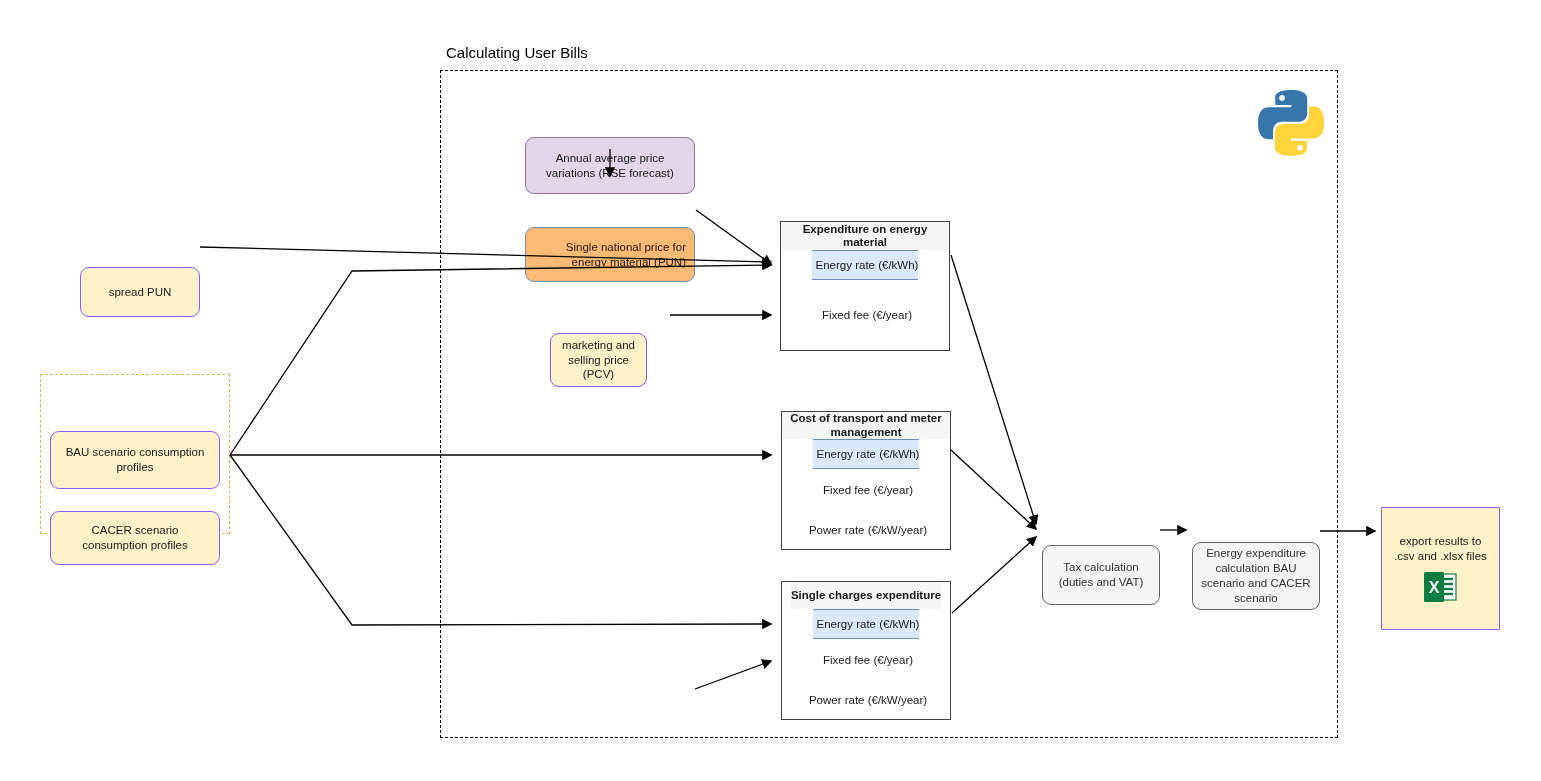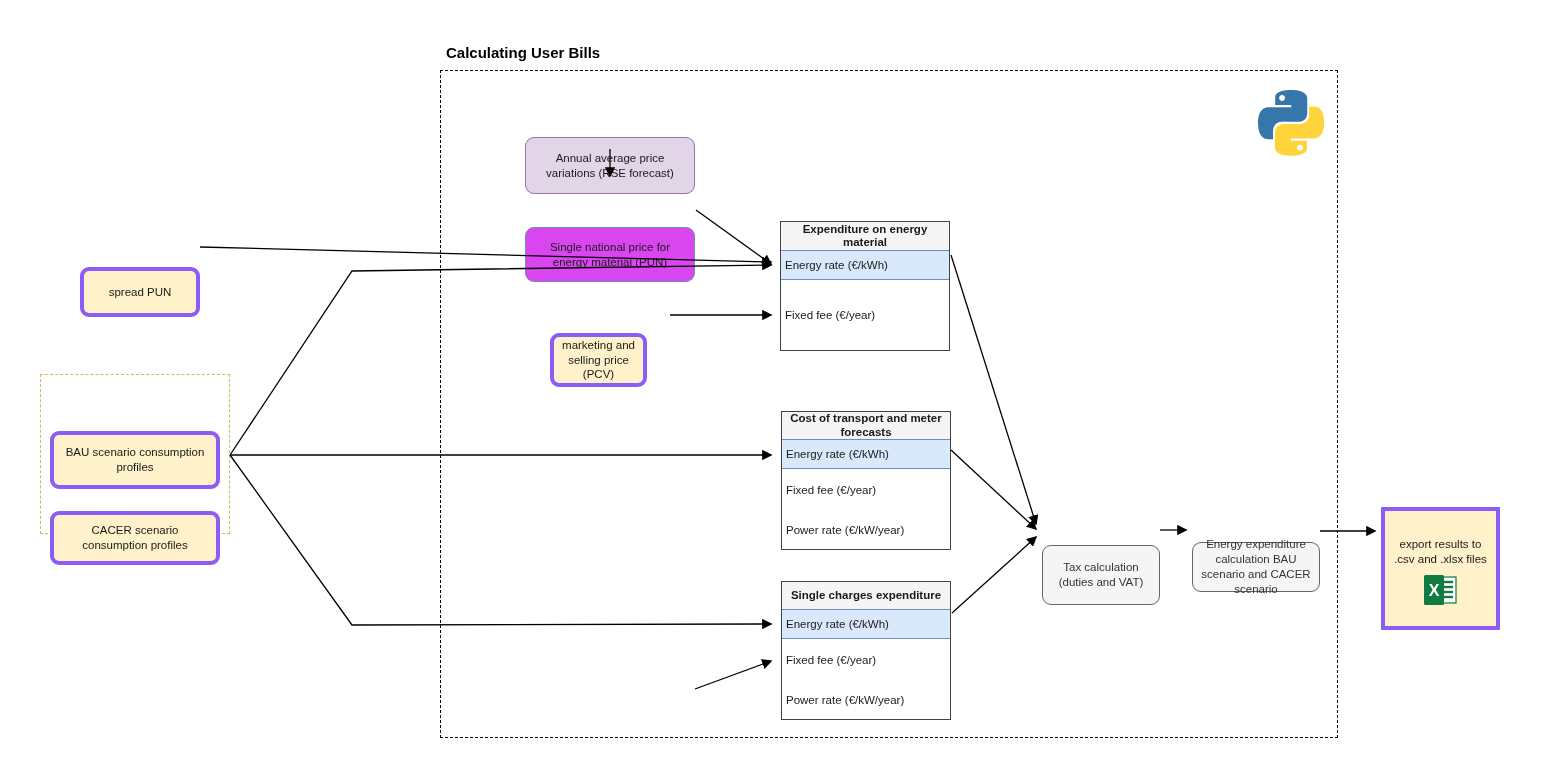--- a/index.html
+++ b/index.html
@@ -1,44 +1,44 @@
 <!DOCTYPE html>
 <html><head>
 <meta charset="utf-8">
 <style>
   html,body{margin:0;padding:0;background:#ffffff;}
   .canvas{
     position:relative;width:1541px;height:781px;background:#ffffff;
     font-family:"Liberation Sans",sans-serif;overflow:hidden;
   }
   .title{
-    position:absolute;left:446px;top:44px;font-size:15px;font-weight:bold;color:#000;text-align:right;
+    position:absolute;left:446px;top:44px;font-size:15px;font-weight:normal;color:#000;text-align:right;
   }
   .boundary{
     position:absolute;left:440px;top:70px;width:898px;height:668px;
     border:1.6px dashed #000;box-sizing:border-box;z-index:0;
   }
   .group-dashed{
     position:absolute;left:40px;top:374px;width:190px;height:160px;
     border:1.6px dashed #D6B656;box-sizing:border-box;z-index:1;
   }
   .node{
     position:absolute;z-index:2;display:flex;align-items:center;justify-content:center;
     text-align:center;font-size:11.5px;line-height:1.3;color:#1a1a1a;
     box-sizing:border-box;padding:4px 8px;border-radius:9px;margin-top:45px;
   }
   .purple{background:#E1D5E7;border:1px solid #9673A6;}
-  .blue{background:#d946ef;border:1px solid #6C8EBF;}
-  .yellow{background:#FFF1C9;border:4px solid #8b5cf6;}
+  .blue{background:#fdba74;border:1px solid #6C8EBF;text-align:right;}
+  .yellow{background:#FFF1C9;border:1px solid #8b5cf6;}
   .gray{background:#F5F5F5;border:1px solid #666666;color:#333;}
   .export{border-radius:1px;flex-direction:column;gap:8px;padding-top:26px;justify-content:flex-start;}
   .table{
     position:absolute;z-index:2;background:#fff;border:1px solid #424242;
     box-sizing:border-box;display:flex;flex-direction:column;
-    font-size:11.5px;color:#1a1a1a;
+    font-size:11.5px;color:#1a1a1a;align-items:center;
   }
   .thead{
     background:#F5F5F5;font-weight:bold;display:flex;align-items:center;justify-content:center;
     text-align:center;line-height:1.15;box-sizing:border-box;flex:none;
   }
   .trow{display:flex;align-items:center;padding-left:4px;box-sizing:border-box;flex:none;}
   .trow.hl{background:#DAE8FC;border-top:1px solid #6C8EBF;border-bottom:1px solid #6C8EBF;}
   .trow.fill{flex:1;}
   .wires{position:absolute;left:0;top:0;width:1541px;height:781px;z-index:3;pointer-events:none;}
   .logo{position:absolute;z-index:2;}
@@ -101,21 +101,21 @@
   </div>
   <div class="node yellow" style="left:50px;top:466px;width:170px;height:54px">
     <span>CACER scenario consumption profiles</span>
   </div>
 
 
   <div class="node gray" style="left:1042px;top:500px;width:118px;height:60px">
     <span>Tax calculation (duties and VAT)</span>
   </div>
 
-  <div class="node gray" style="left:1192px;top:497px;width:128px;height:50px">
+  <div class="node gray" style="left:1192px;top:497px;width:128px;height:68px">
     <span>Energy expenditure calculation BAU scenario and CACER scenario</span>
   </div>
 
   <div class="node yellow export" style="left:1381px;top:462px;width:119px;height:123px">
     <span>export results to .csv and .xlsx files</span>
     <svg width="34" height="30" viewBox="0 0 34 30">
       <rect x="15" y="2" width="17" height="26" fill="#ffffff" stroke="#107C41" stroke-width="1.2"></rect>
       <g stroke="#107C41" stroke-width="2.4">
         <line x1="18" y1="7" x2="29" y2="7"></line>
         <line x1="18" y1="12" x2="29" y2="12"></line>
@@ -127,21 +127,21 @@
     </svg>
   </div>
 
   <div class="table" style="left:780px;top:221px;width:170px;height:130px">
     <div class="thead" style="height:28px">Expenditure on energy material</div>
     <div class="trow hl" style="height:30px">Energy rate (€/kWh)</div>
     <div class="trow fill">Fixed fee (€/year)</div>
   </div>
 
   <div class="table" style="left:781px;top:411px;width:170px;height:139px">
-    <div class="thead" style="height:27px">Cost of transport and meter forecasts</div>
+    <div class="thead" style="height:27px">Cost of transport and meter management</div>
     <div class="trow hl" style="height:30px">Energy rate (€/kWh)</div>
     <div class="trow" style="height:42px">Fixed fee (€/year)</div>
     <div class="trow fill">Power rate (€/kW/year)</div>
   </div>
 
   <div class="table" style="left:781px;top:581px;width:170px;height:139px">
     <div class="thead" style="height:27px">Single charges expenditure</div>
     <div class="trow hl" style="height:30px">Energy rate (€/kWh)</div>
     <div class="trow" style="height:42px">Fixed fee (€/year)</div>
     <div class="trow fill">Power rate (€/kW/year)</div>

